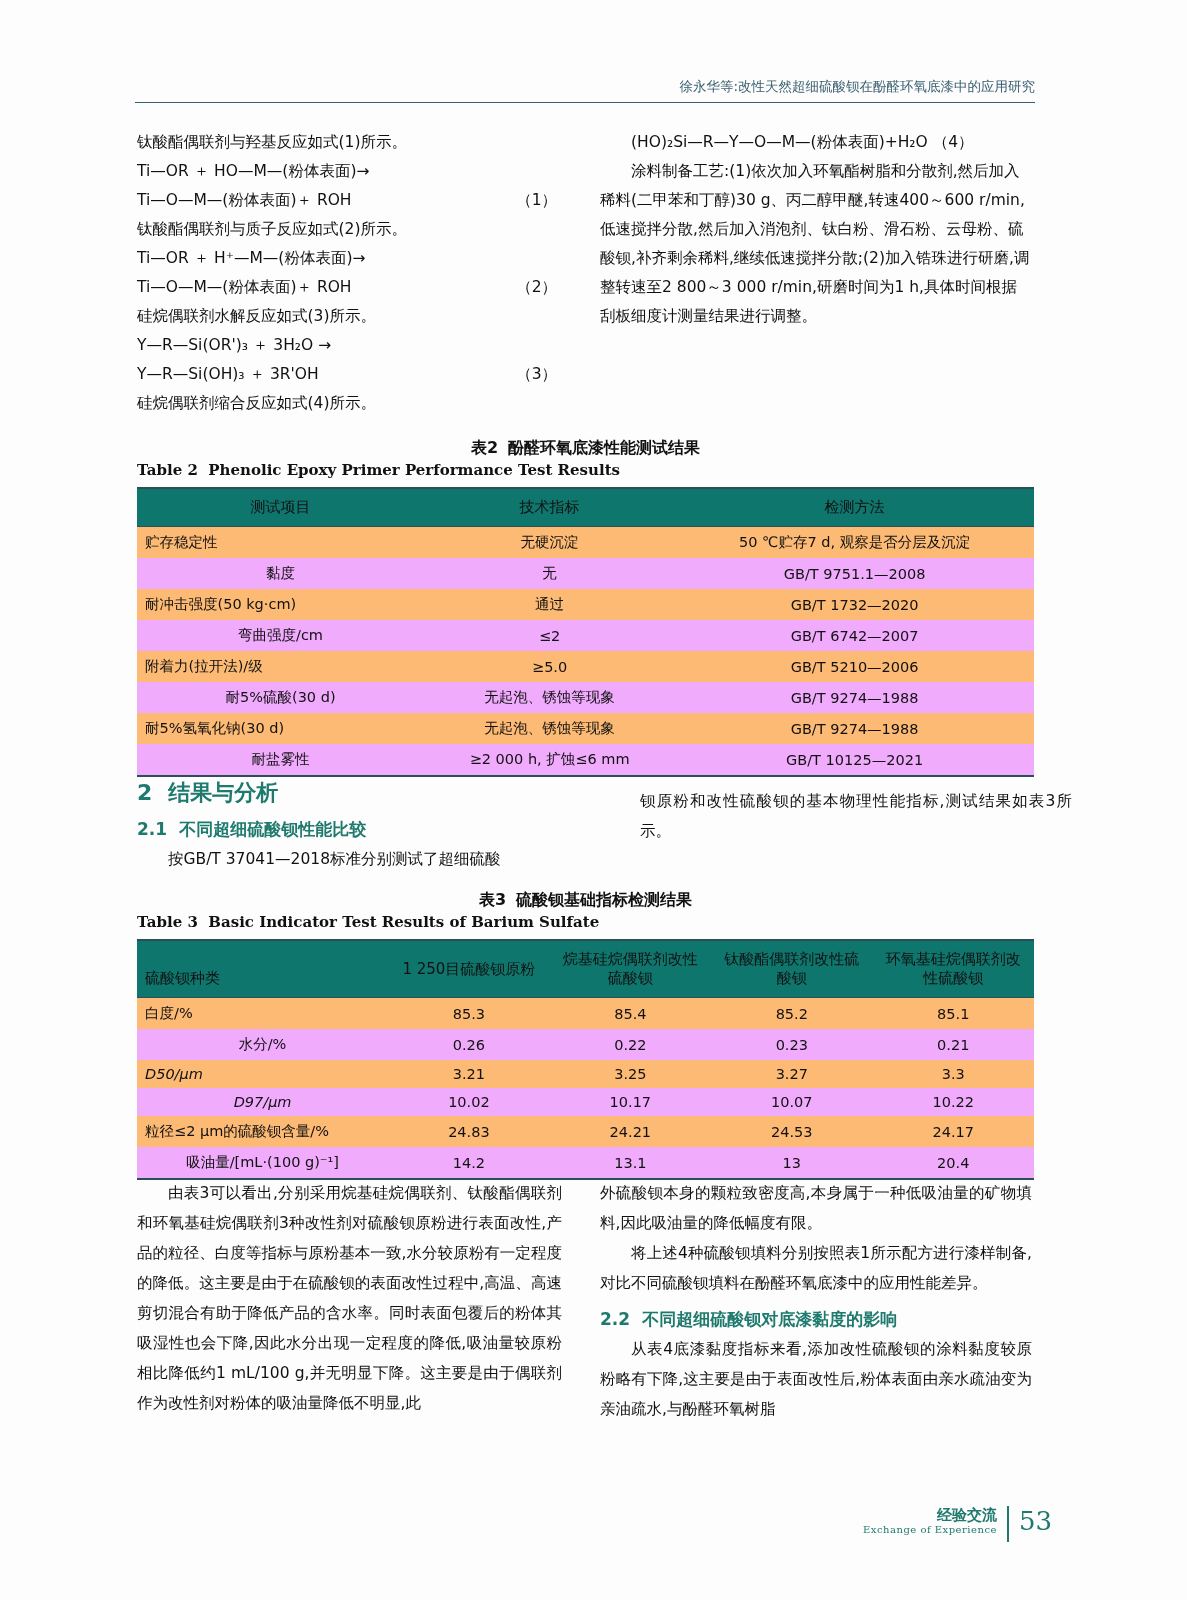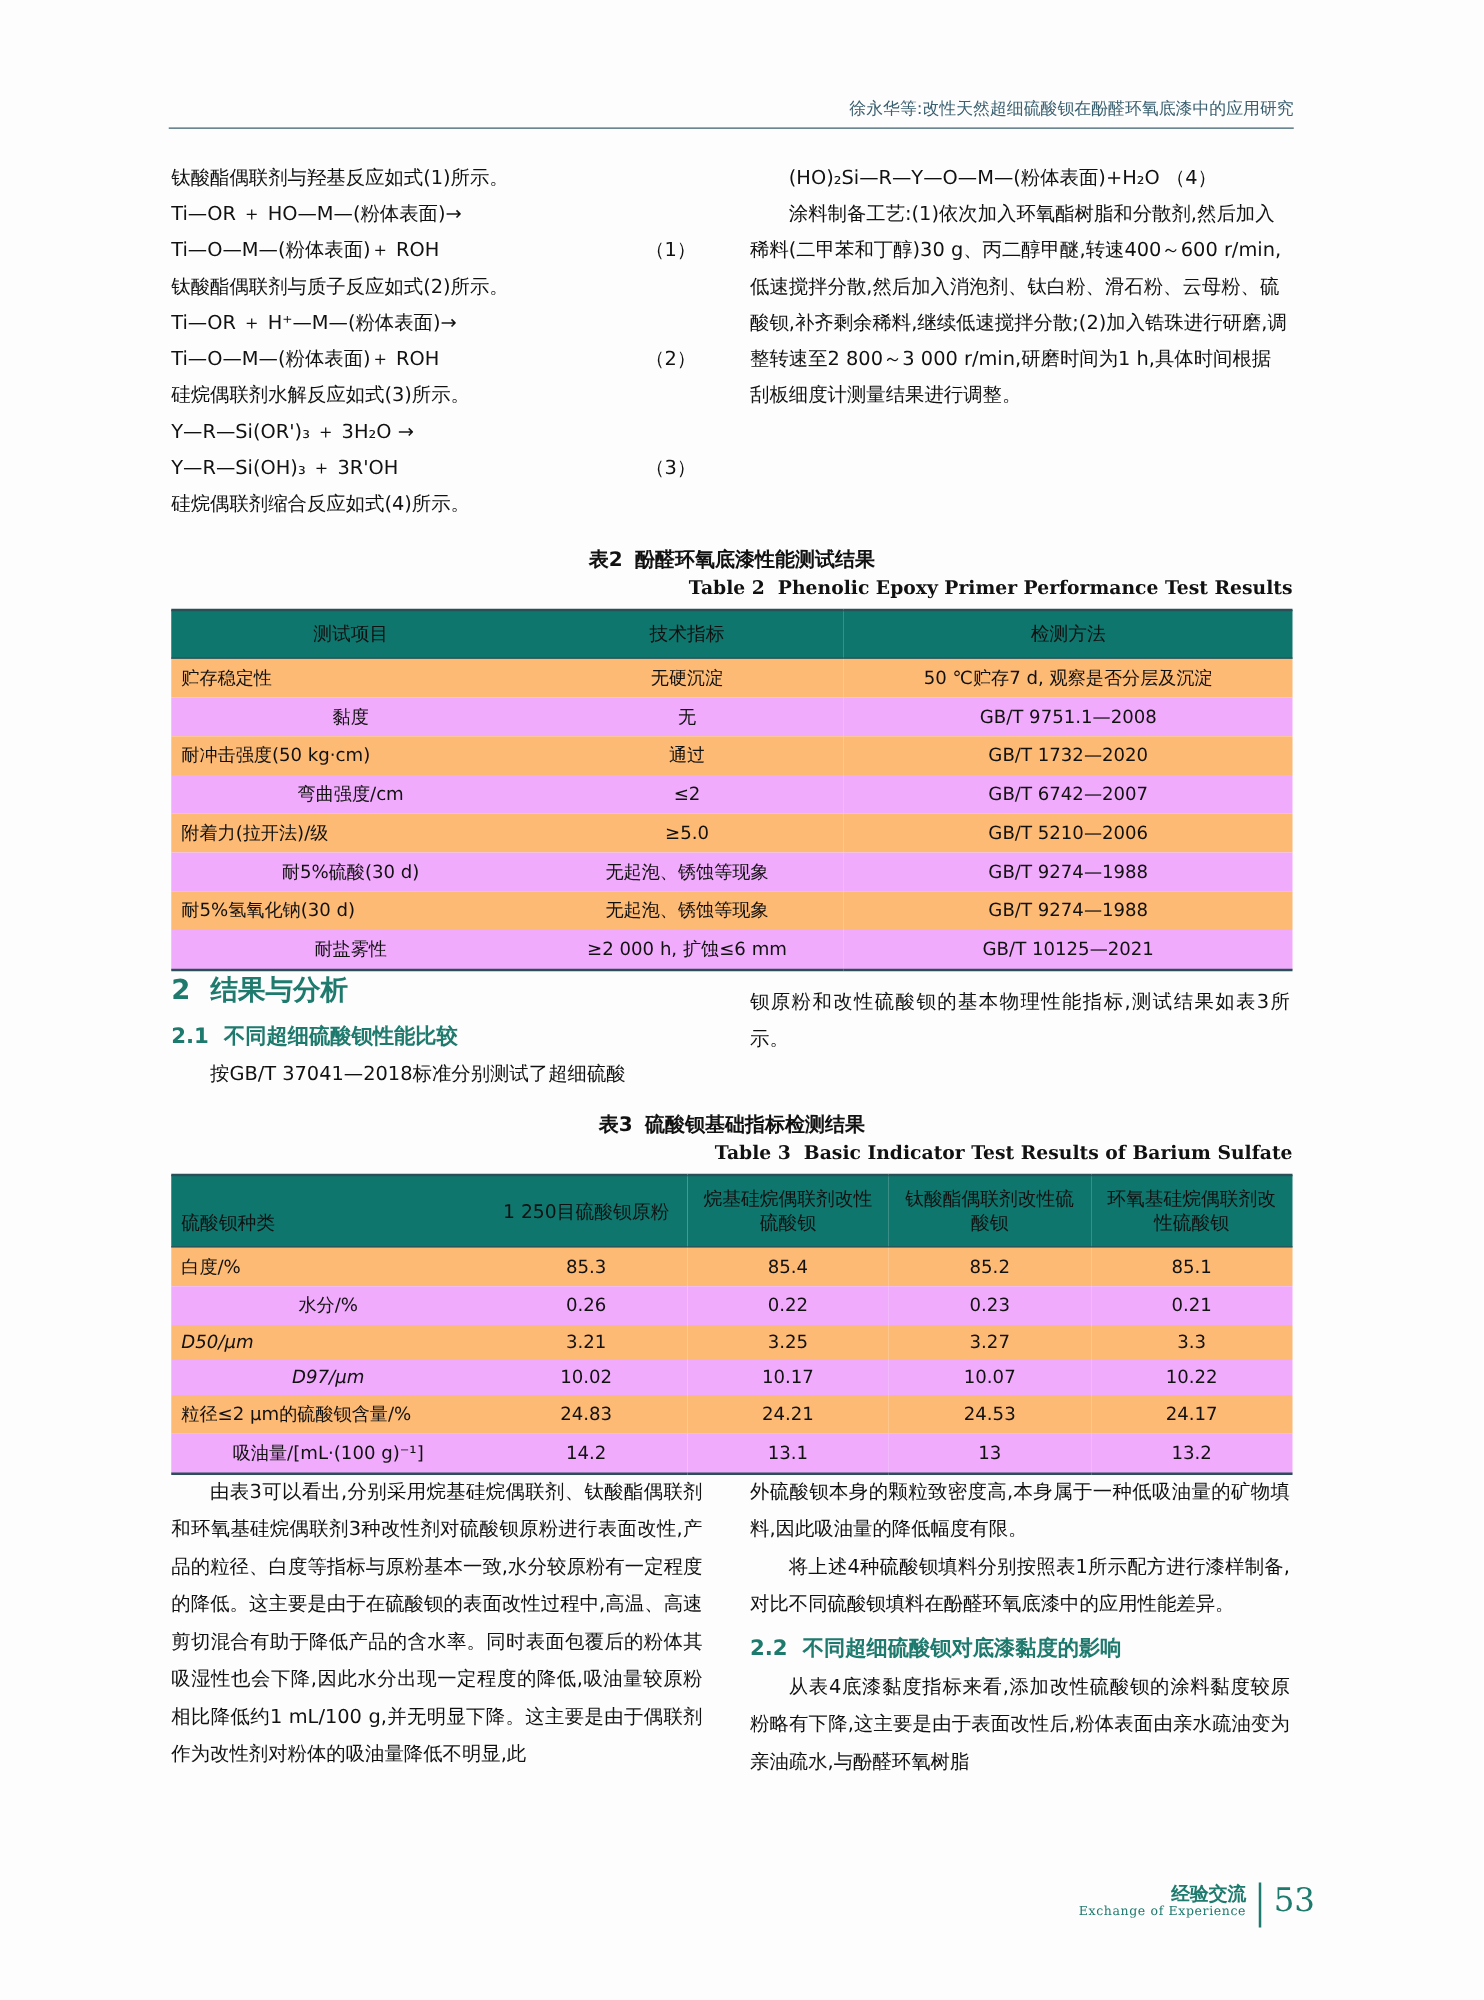--- a/index.html
+++ b/index.html
@@ -72,21 +72,21 @@
   
   .tbl-block { position: absolute; }
   .tbl-title-cn {
     text-align: center;
     font-size: 16px;
     font-weight: bold;
     margin-bottom: 2px;
   }
   .tbl-title-cn .lbl { margin-right: 10px; }
   .tbl-title-en {
-    text-align: right;
+    text-align: left;
     font-size: 15px;
     font-weight: bold;
     font-family: "DejaVu Serif", "Liberation Serif", serif;
     margin-bottom: 8px;
   }
   table {
     border-collapse: collapse;
     width: 100%;
     font-size: 14.5px;
   }
@@ -259,21 +259,21 @@
   <div class="body-left" style="top:778px;">
     <div class="sec-h1">
       <span class="num">2</span><span>结果与分析</span>
     </div>
     <div class="sec-h2">
       <span class="num">2.1</span><span>不同超细硫酸钡性能比较</span>
     </div>
     <div class="ind">按GB/T 37041—2018标准分别测试了超细硫酸</div>
   </div>
 
-  <div class="body-right" style="top:786px;">
+  <div class="body-right" style="top:786px;margin-left:40px;">
     <div>钡原粉和改性硫酸钡的基本物理性能指标,测试结果如表3所示。</div>
   </div>
 
   <div class="tbl-block" style="left:137px; top:890px; width:897px;">
     <div class="tbl-title-cn">
       <span class="lbl">表3</span><span>硫酸钡基础指标检测结果</span>
     </div>
     <div class="tbl-title-en">
       <span class="lbl">Table 3</span>&nbsp;&nbsp;<span>Basic Indicator Test Results of Barium Sulfate</span>
     </div>
@@ -319,21 +319,21 @@
         <td class="center">24.83</td>
         <td class="center">24.21</td>
         <td class="center">24.53</td>
         <td class="center">24.17</td>
       </tr>
       <tr class="shade">
         <td class="left">吸油量/[mL·(100 g)⁻¹]</td>
         <td class="center">14.2</td>
         <td class="center">13.1</td>
         <td class="center">13</td>
-        <td class="center">13.2</td>
+        <td class="center">20.4</td>
       </tr>
     </tbody>
       </table>
   </div>
 
   <div class="body-left" style="top:1178px;">
     <div class="ind">由表3可以看出,分别采用烷基硅烷偶联剂、钛酸酯偶联剂和环氧基硅烷偶联剂3种改性剂对硫酸钡原粉进行表面改性,产品的粒径、白度等指标与原粉基本一致,水分较原粉有一定程度的降低。这主要是由于在硫酸钡的表面改性过程中,高温、高速剪切混合有助于降低产品的含水率。同时表面包覆后的粉体其吸湿性也会下降,因此水分出现一定程度的降低,吸油量较原粉相比降低约1 mL/100 g,并无明显下降。这主要是由于偶联剂作为改性剂对粉体的吸油量降低不明显,此</div>
   </div>
 
   <div class="body-right" style="top:1178px;">

